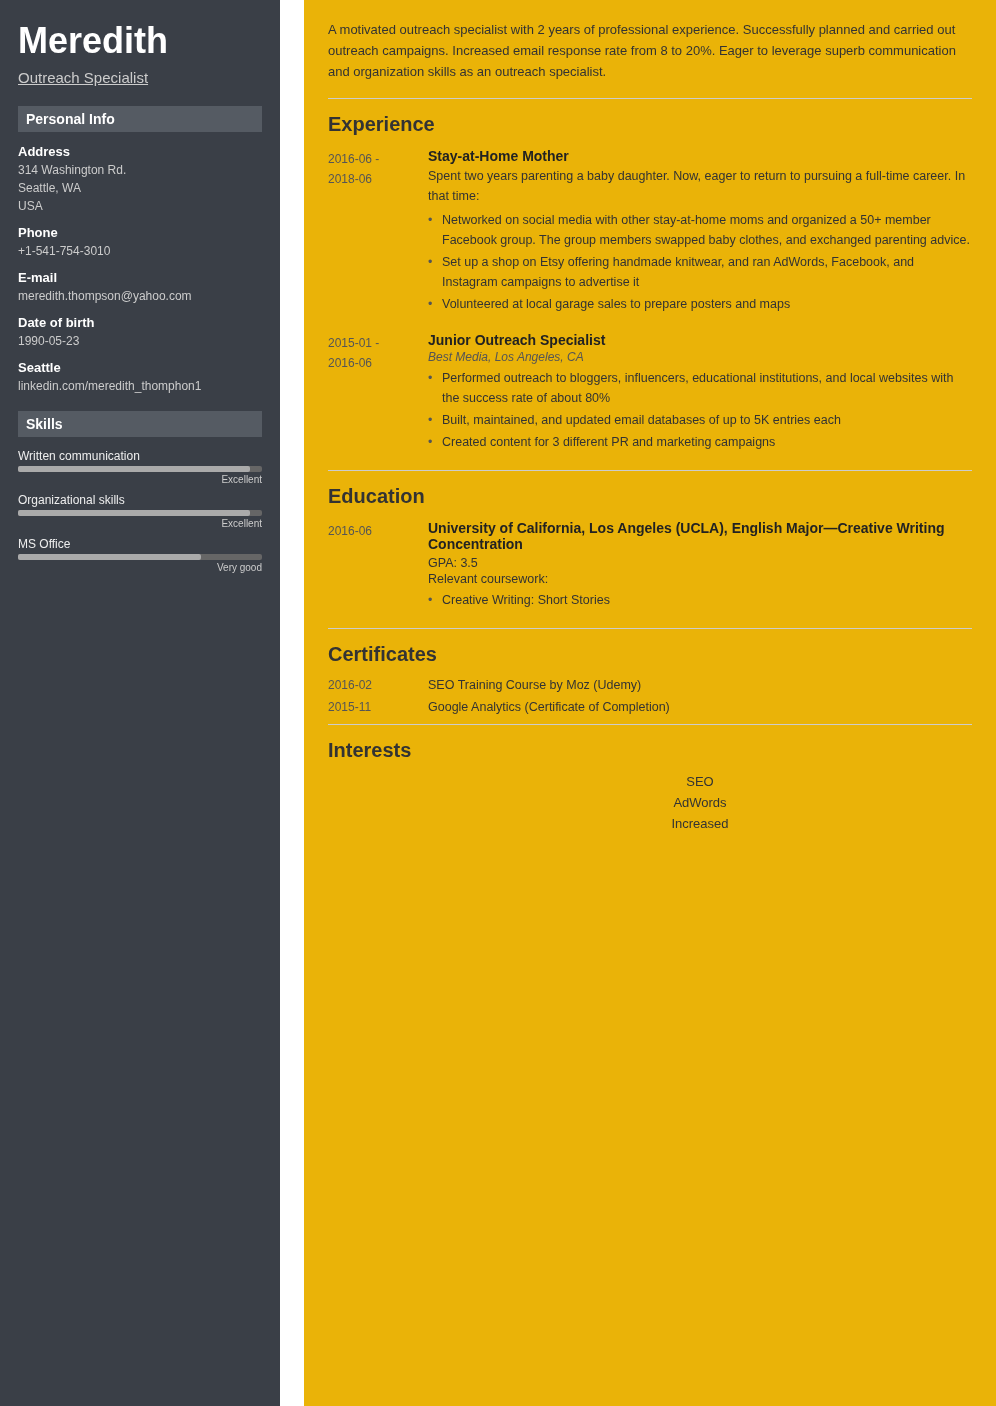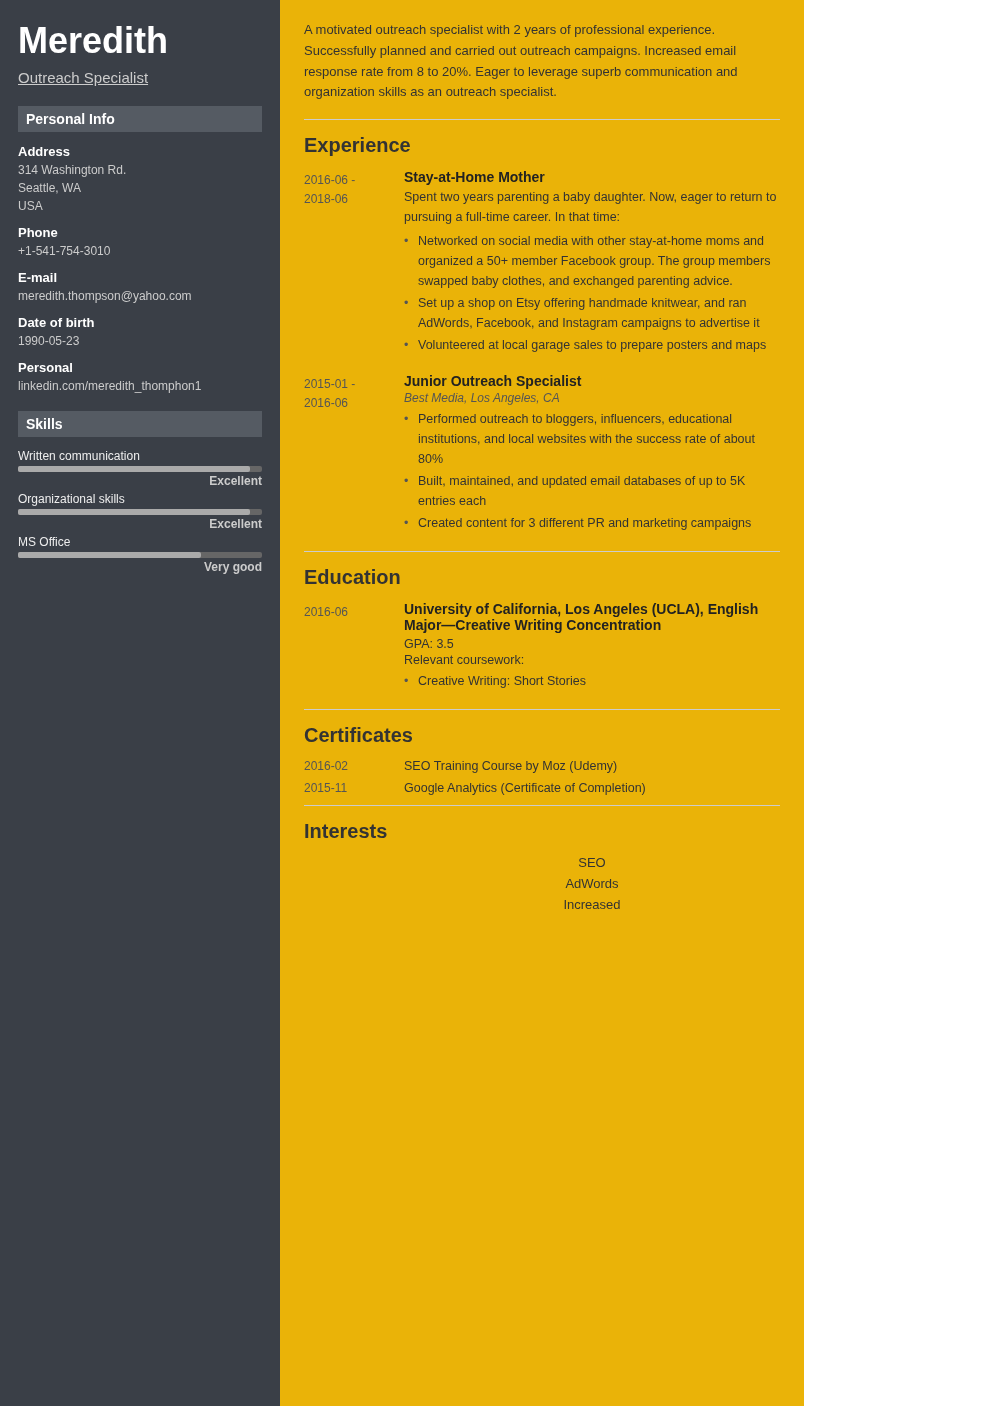--- a/index.html
+++ b/index.html
@@ -6,22 +6,23 @@
     body {
       font-family: Arial, sans-serif;
       font-size: 13px;
       background: #fff;
       color: #333;
       width: 996px;
       min-height: 1406px;
     }
     .resume-container {
       display: flex;
-      width: 804px;
+      width: 996px;
       min-height: 1406px;
+      gap: 24px;
     }
     
     .sidebar {
       width: 280px;
       min-width: 280px;
       background: #3a3f47;
       color: #fff;
       padding: 20px 18px;
     }
     .sidebar-name {
@@ -55,39 +56,39 @@
     .info-value {
       font-size: 12px;
       color: #ccc;
       margin-bottom: 10px;
       line-height: 1.5;
     }
     .skill-name {
       font-size: 12px;
       color: #eee;
       margin-bottom: 3px;
+      margin-top: 8px;
     }
     .skill-bar-bg {
       width: 100%;
       height: 6px;
       background: #666;
       border-radius: 2px;
       margin-bottom: 2px;
     }
     .skill-bar-fill {
       height: 6px;
       background: #aaa;
       border-radius: 2px;
     }
     .skill-level {
-      font-size: 12px;
+      font-size: 10px;
       color: #ccc;
       text-align: right;
       margin-bottom: 4px;
-      font-weight: bold;
     }
     
     .main-content {
       flex: 1;
       padding: 20px 24px;
       background: #eab308;
     }
     .summary-text {
       font-size: 13px;
       line-height: 1.6;
@@ -224,21 +225,21 @@
       <div class="info-label">E-mail</div>
       <div class="info-value">meredith.thompson@yahoo.com</div>
     </div>
 
     <div>
       <div class="info-label">Date of birth</div>
       <div class="info-value">1990-05-23</div>
     </div>
 
     <div>
-      <div class="info-label">Personal</div>
+      <div class="info-label">Seattle</div>
       <div class="info-value">linkedin.com/meredith_thomphon1</div>
     </div>
 
     <div class="sidebar-section-header">Skills</div>
 
     <div id="skills-container">
         <div>
       <div class="skill-name">Written communication</div>
       <div class="skill-bar-bg">
         <div class="skill-bar-fill" style="width:95%"></div>

